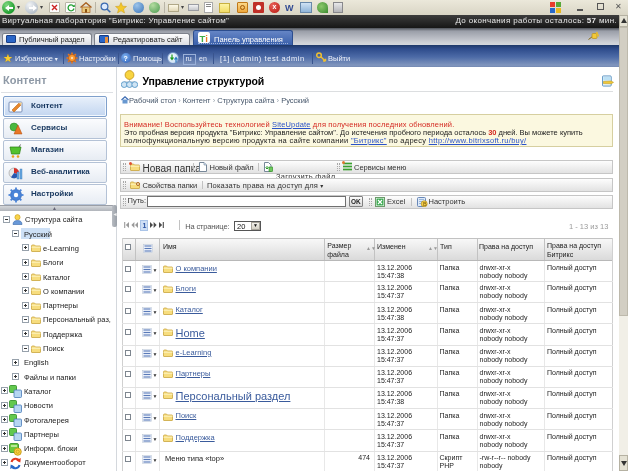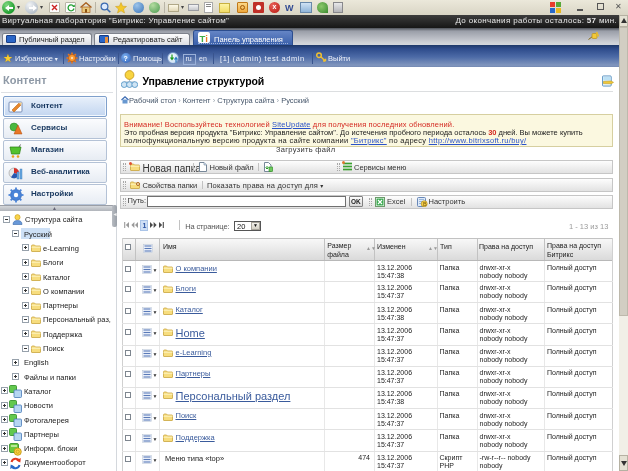--- a/index.html
+++ b/index.html
@@ -433,21 +433,21 @@
         <path d="M0.5 0.5 H5 L7.5 3 V9.5 H0.5 Z" fill="#fff" stroke="#789"></path>
         <path d="M5 0.5 L5 3 H7.5" fill="#cfe0f4" stroke="#789" stroke-width="0.6"></path>
       </svg>
 <div class="t" style="left:209.5px;top:163.2px;font-size:7.5px;color:#333">Новый файл</div>
 <div class="sep" style="left:257.5px;top:162.5px;height:8px"></div>
 <svg class="a" style="left:263.5px;top:162px" width="9" height="10" viewBox="0 0 9 10">
         <path d="M0.5 0.5 H4.5 L7 3 V9.5 H0.5 Z" fill="#fff" stroke="#789"></path>
         <path d="M3 4 L3 7 M1.5 5.5 L3 7 L4.5 5.5" stroke="#2a9a2a" stroke-width="1" fill="none"></path>
         <rect x="5" y="5" width="3.6" height="4.6" fill="#6ec85e" stroke="#2a8a20" stroke-width="0.6"></rect>
       </svg>
-<div class="t" style="left:276px;top:145px;font-size:7.5px;letter-spacing:0.3px;color:#333">Загрузить файл</div>
+<div class="t" style="left:276px;top:172px;font-size:7.5px;letter-spacing:0.3px;color:#333">Загрузить файл</div>
 <div class="grip" style="left:337px;top:162.5px;height:8px"></div>
 <svg class="a" style="left:343.3px;top:162.3px" width="9" height="9" viewBox="0 0 9 9">
         <g stroke="#3aa030" stroke-width="1.7">
           <path d="M0 1.5 H9"></path>
           <path d="M0 4.5 H9"></path>
           <path d="M0 7.5 H9"></path>
         </g>
       </svg>
 <div class="a" style="left:342.3px;top:161px;width:3px;height:3px;background:#e07830;border-radius:50%"></div>
 <div class="t" style="left:354px;top:163.2px;font-size:7.5px;color:#333">Сервисы меню</div>

